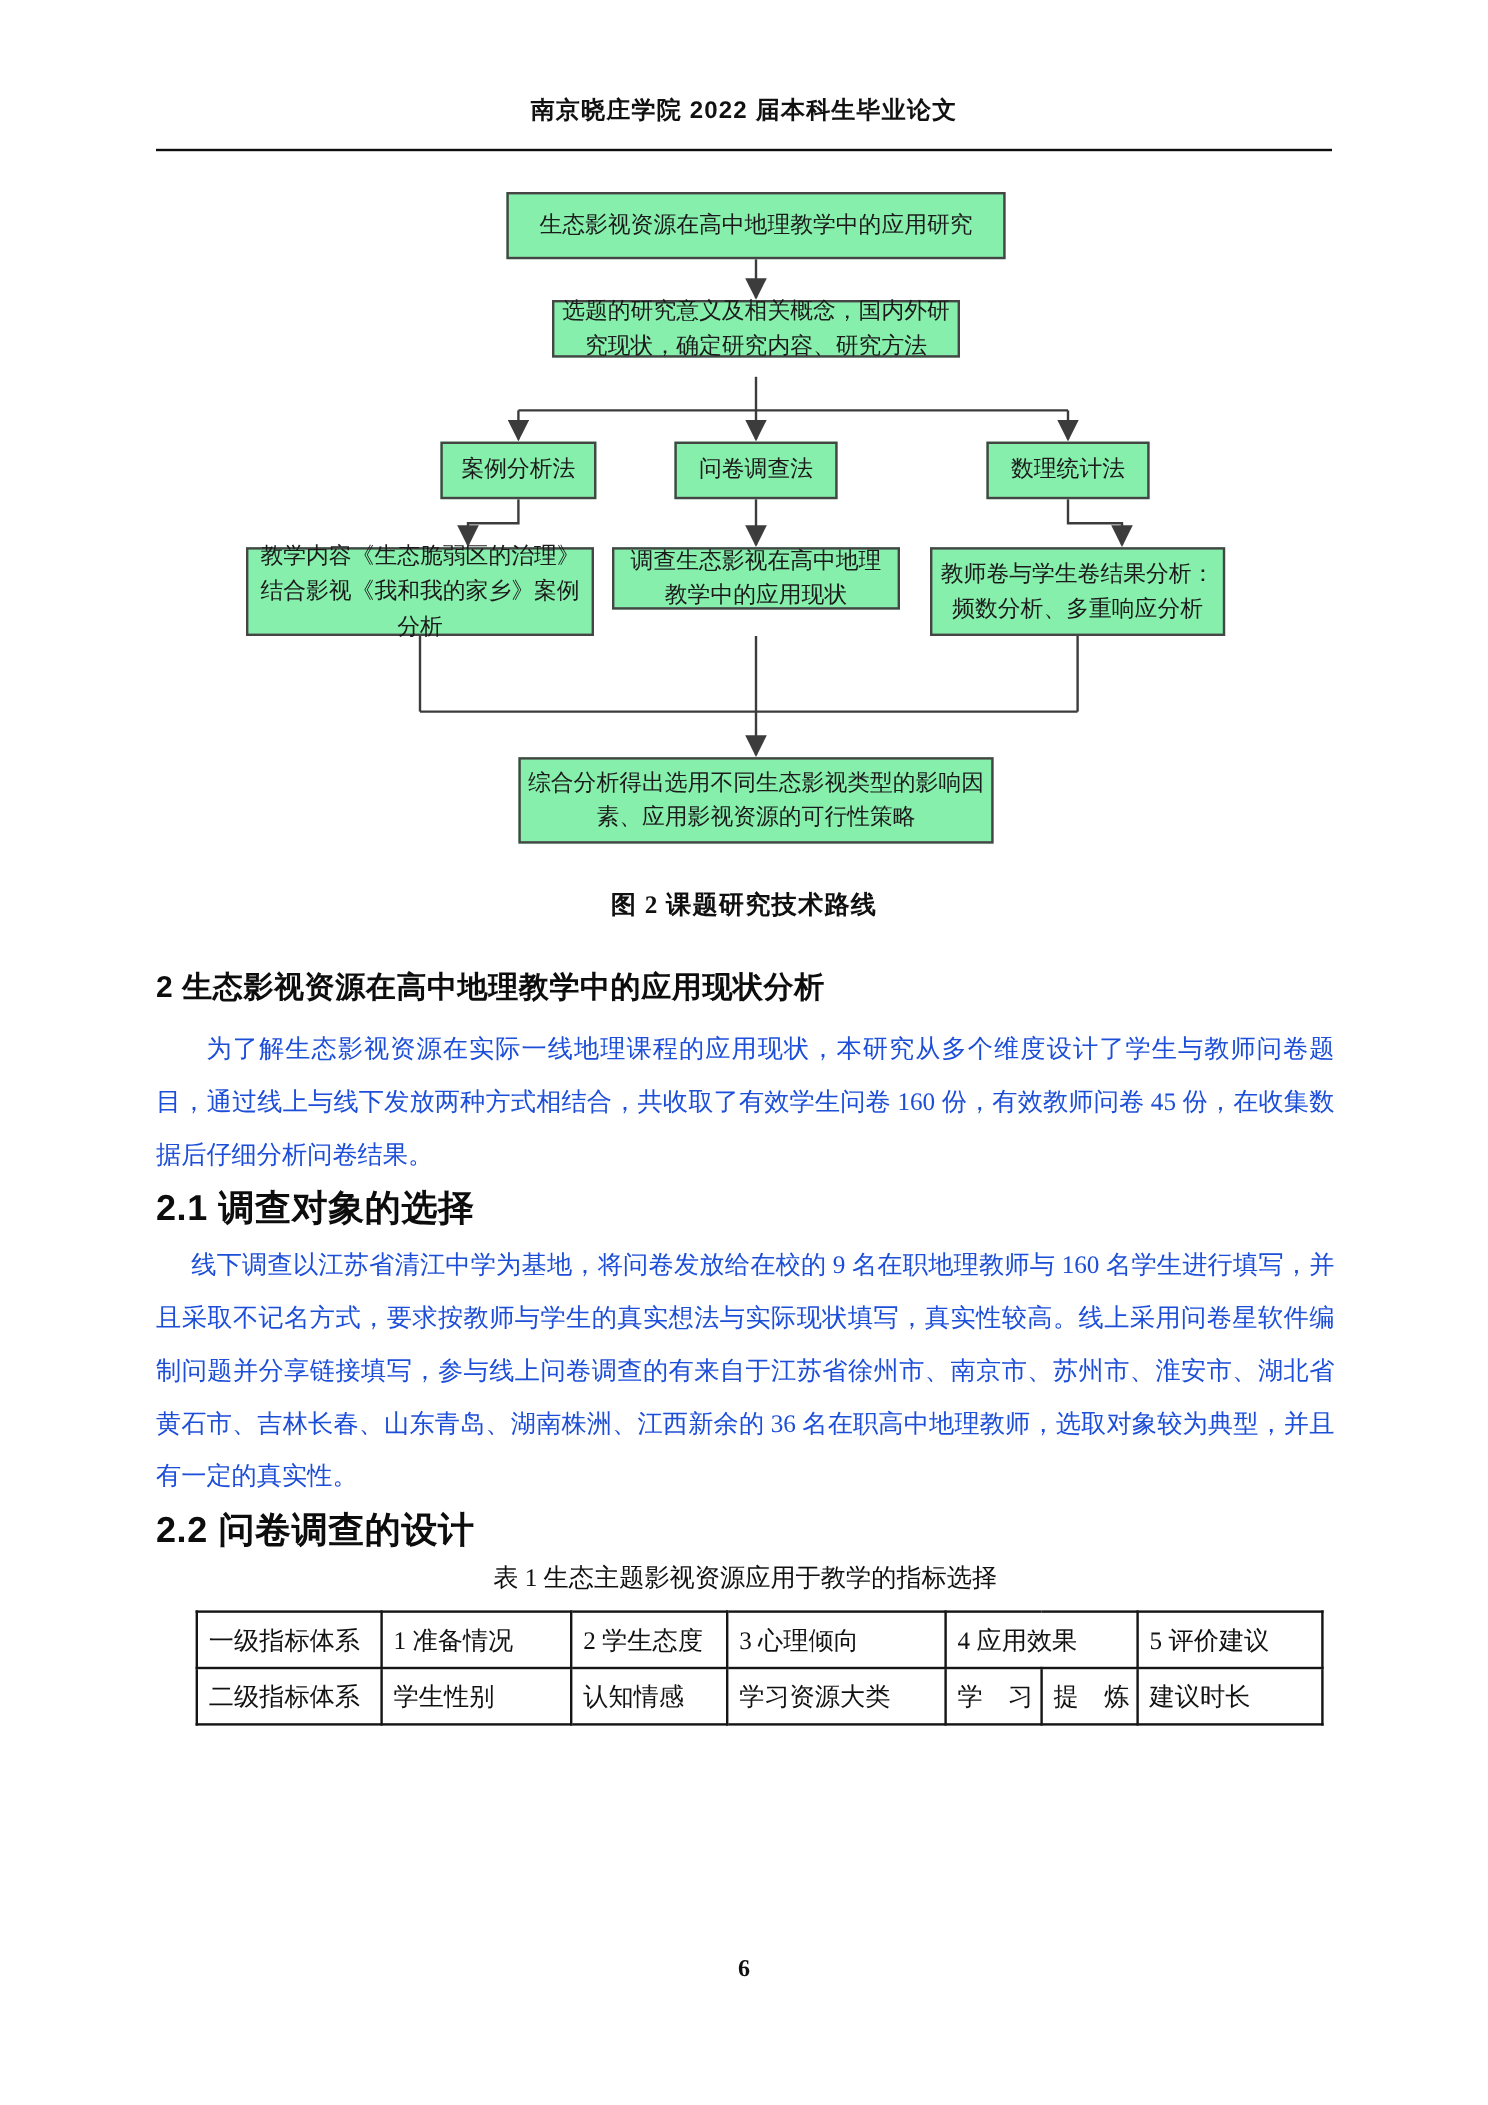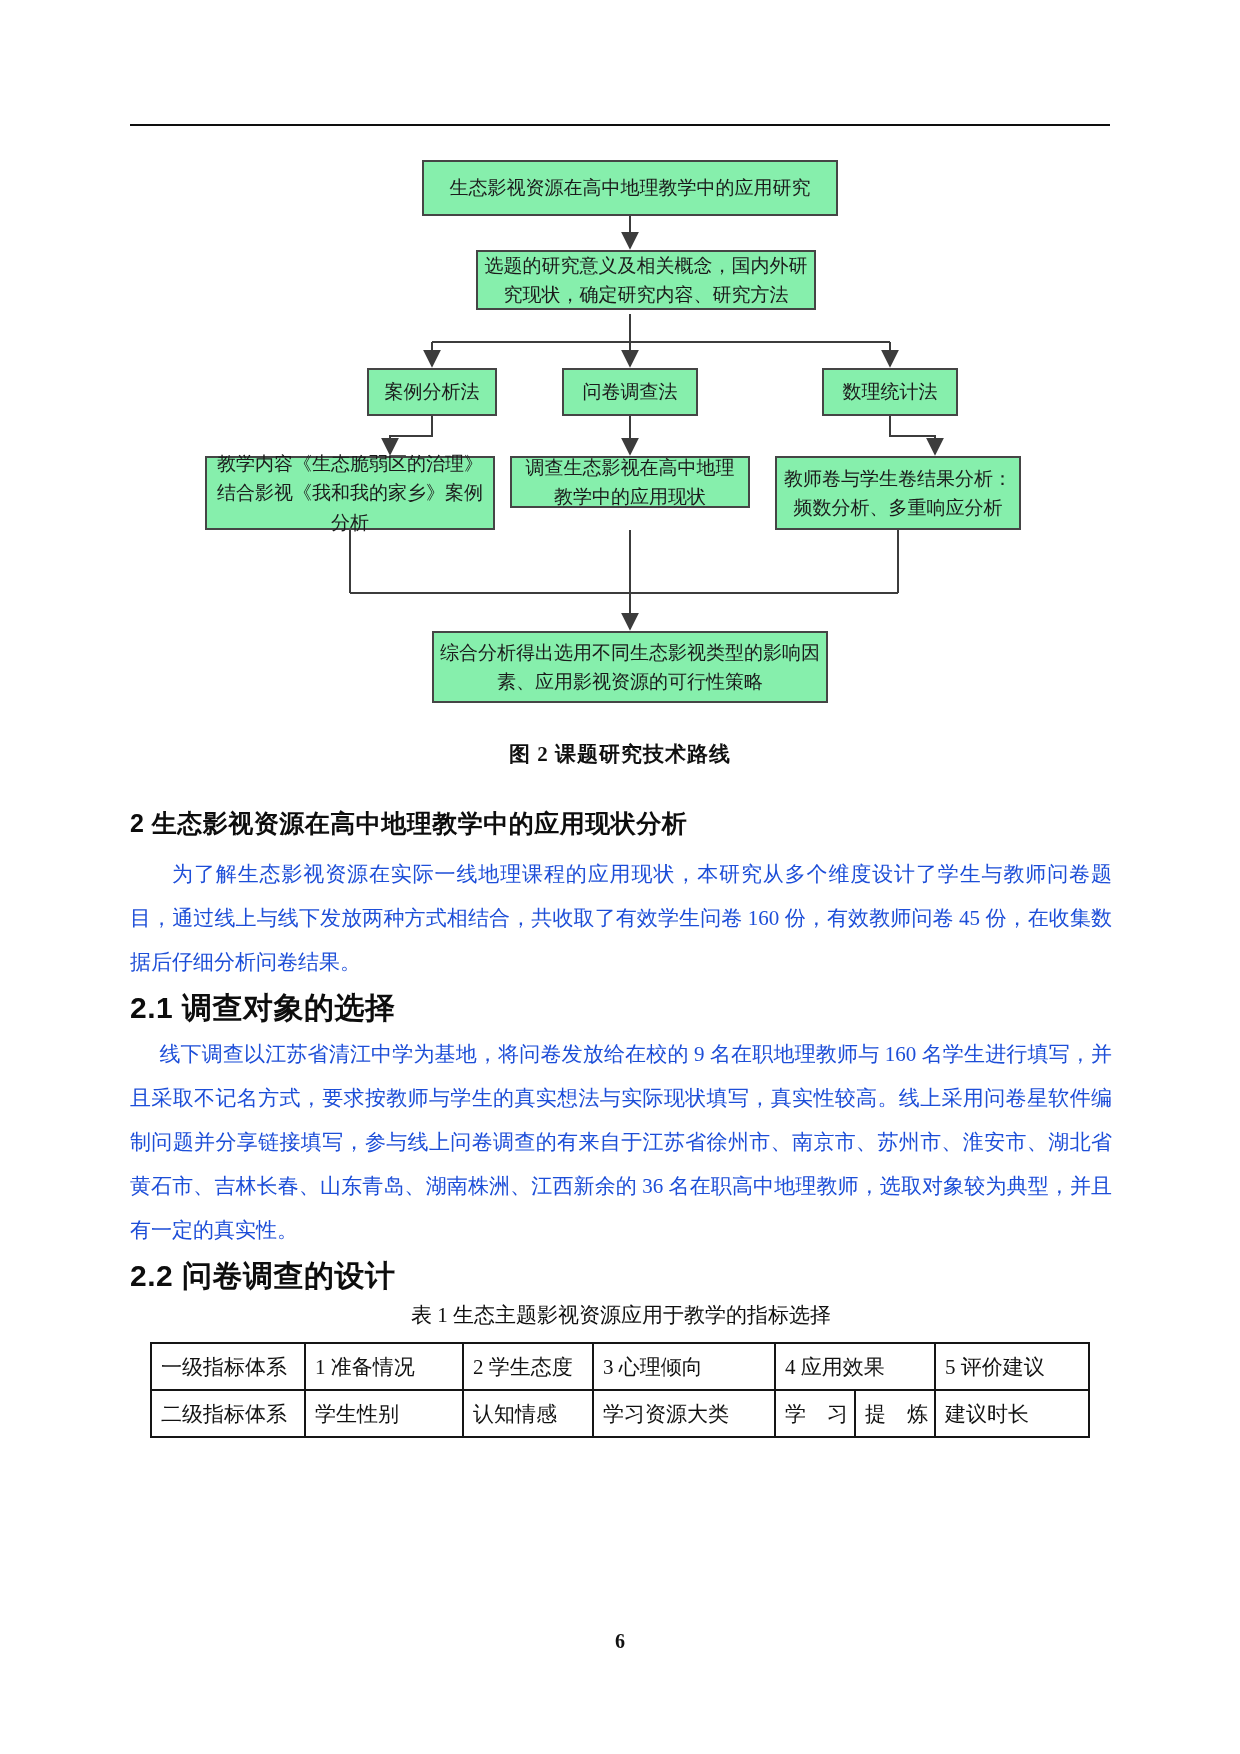--- a/index.html
+++ b/index.html
@@ -55,39 +55,40 @@
   }
   .indent2{text-indent:2em;}
   .indent15{text-indent:1.4em;}
   .indent1{text-indent:1em;}
   .tbl-caption{
     text-align:center;font-size:21px;color:#101010;
     margin:8px 0 12px 0;line-height:30px;
   }
   table.indicator{
     border-collapse:collapse;table-layout:fixed;
-    width:938px;margin-left:20px;
+    width:938px;margin-left:33px;
   }
   table.indicator td{
     border:2.5px solid #151515;
     height:41px;padding:2px 6px 2px 9px;
     font-size:21px;color:#121212;
     vertical-align:middle;text-align:left;
     overflow:hidden;white-space:nowrap;
   }
   .page-number{
     position:absolute;top:1630px;left:0;right:0;
     text-align:center;font-size:20px;font-weight:600;color:#111;
   }
 </style>
 </head>
 <body>
 
 <div class="page">
 
+  <div class="doc-header">南京晓庄学院 2022 届本科生毕业论文</div>
   <div class="header-rule"></div>
 
   <div class="flowchart">
     <svg class="fc-lines" width="880" height="560" viewBox="0 0 880 560">
       <defs>
         <marker id="arw" viewBox="0 0 10 10" refX="9" refY="5" markerWidth="9" markerHeight="9" orient="auto-start-reverse">
           <path d="M0,0 L10,5 L0,10 z" fill="#3c3c3c"></path>
         </marker>
       </defs>
       <g stroke="#3c3c3c" stroke-width="2" fill="none">
@@ -101,21 +102,21 @@
         <path d="M450,266 L450,304" marker-end="url(#arw)"></path>
         <path d="M710,266 L710,286 L755,286 L755,304" marker-end="url(#arw)"></path>
         <path d="M170,380 L170,443"></path>
         <path d="M718,380 L718,443"></path>
         <path d="M170,443 L718,443"></path>
         <path d="M450,380 L450,479" marker-end="url(#arw)"></path>
       </g>
     </svg>
 
     <div class="fc-box" style="left:242px;top:10px;width:416px;height:56px;">生态影视资源在高中地理教学中的应用研究</div>
-    <div class="fc-box" style="left:296px;top:100px;width:340px;height:60px;">选题的研究意义及相关概念，国内外研究现状，确定研究内容、研究方法</div>
+    <div class="fc-box" style="left:280px;top:100px;width:340px;height:48px;">选题的研究意义及相关概念，国内外研究现状，确定研究内容、研究方法</div>
     <div class="fc-box" style="left:187px;top:218px;width:130px;height:48px;">案例分析法</div>
     <div class="fc-box" style="left:382px;top:218px;width:136px;height:48px;">问卷调查法</div>
     <div class="fc-box" style="left:642px;top:218px;width:136px;height:48px;">数理统计法</div>
     <div class="fc-box" style="left:25px;top:306px;width:290px;height:74px;">教学内容《生态脆弱区的治理》结合影视《我和我的家乡》案例分析</div>
     <div class="fc-box" style="left:330px;top:306px;width:240px;height:52px;">调查生态影视在高中地理教学中的应用现状</div>
     <div class="fc-box" style="left:595px;top:306px;width:246px;height:74px;">教师卷与学生卷结果分析：频数分析、多重响应分析</div>
     <div class="fc-box" style="left:252px;top:481px;width:396px;height:72px;">综合分析得出选用不同生态影视类型的影响因素、应用影视资源的可行性策略</div>
   </div>
 
   <div class="fig-caption">图 2  课题研究技术路线</div>

